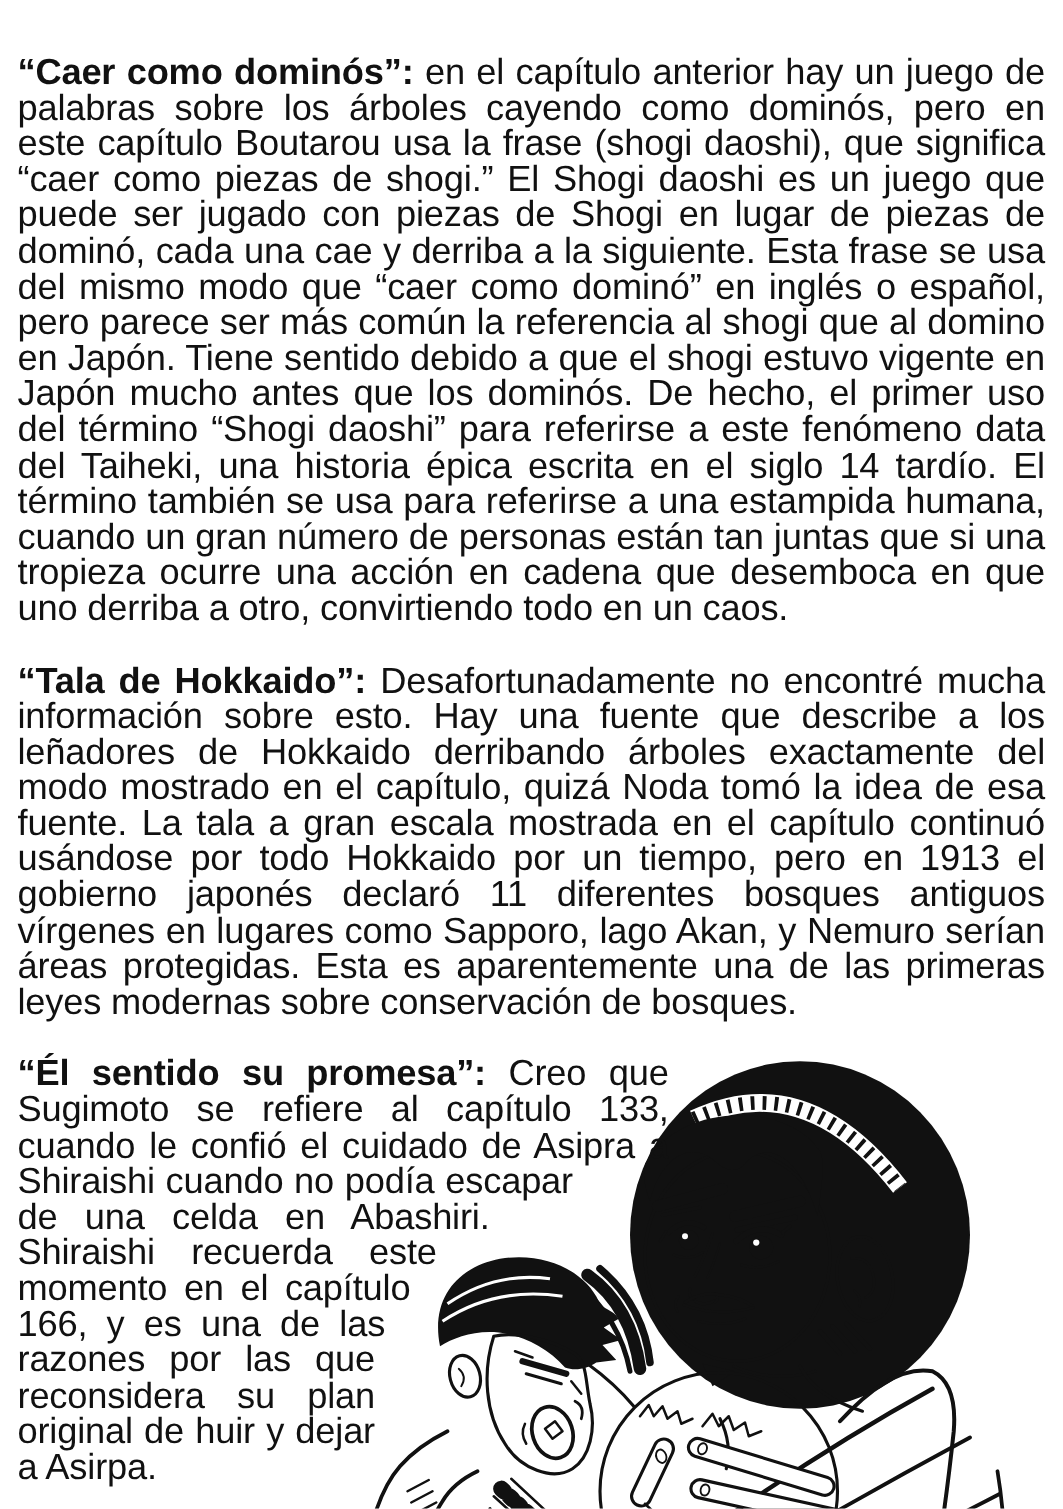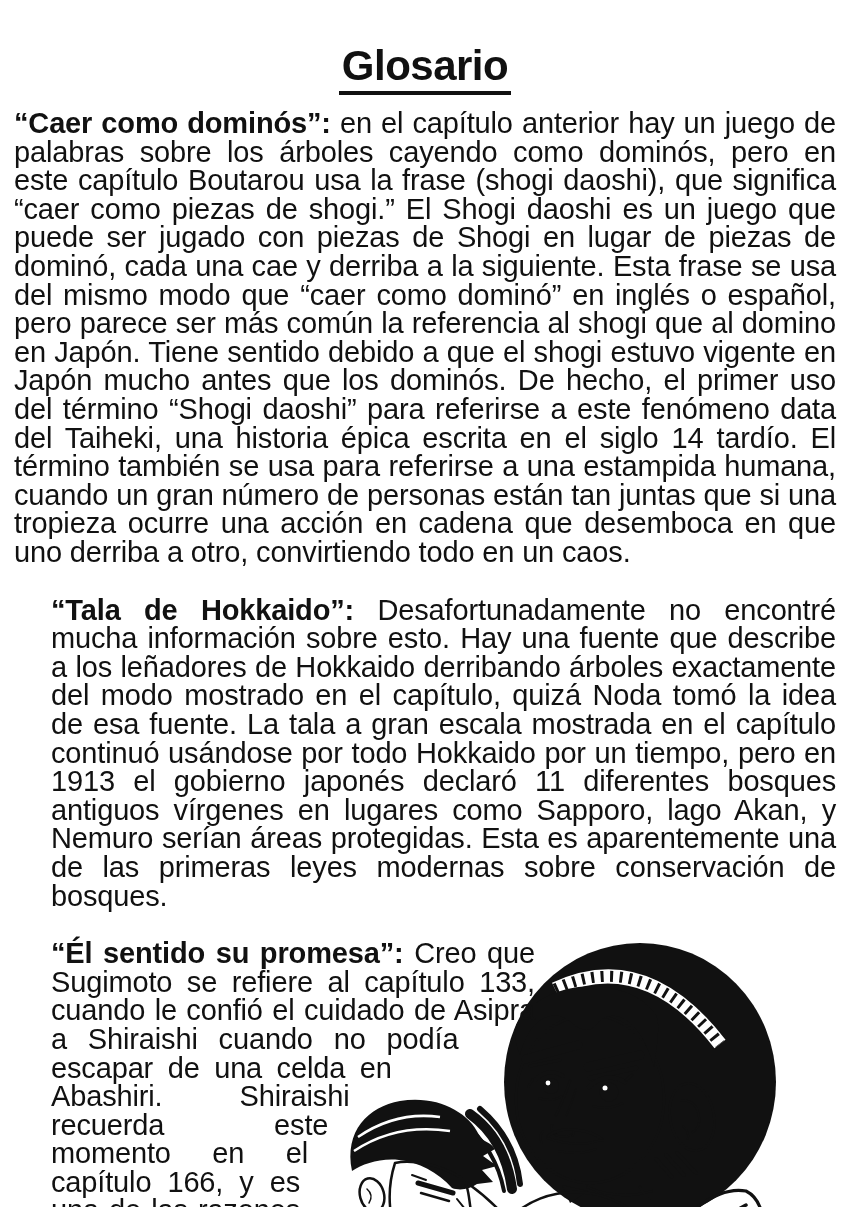--- a/index.html
+++ b/index.html
@@ -26,37 +26,36 @@
     display:inline-block;
     border-bottom:4px solid #111111;
     padding:0 3px 3px 3px;
   }
   .entry{
     font-size:29px;
     line-height:28.6px;
     text-align:justify;
     letter-spacing:-0.15px;
   }
-  .entry + .entry{margin-top:29px;margin-left:37px;}
+  .entry + .entry{margin-top:29px;}
   .entry .term{font-weight:700;}
   .illustration{
     float:right;
     width:536px;height:450px;
     shape-outside:polygon(245px 0px,536px 0px,536px 450px,0px 450px,0px 252px,30px 220px,46px 186px,96px 152px,166px 122px,245px 96px);
     shape-margin:10px;
   }
   .illustration svg{overflow:visible;display:block;}
   .ink{stroke:#111111;fill:none;stroke-linecap:round;stroke-linejoin:round;}
 </style>
 </head>
 <body>
 
 <div class="page">
 
-  <h1 class="page-title"><span class="underlined">Glosario</span></h1>
 
   <div class="entry">
     <b class="term">“Caer como dominós”:</b>
     <span>en el capítulo anterior hay un juego de palabras sobre los árboles cayendo como dominós, pero en este capítulo Boutarou usa la frase (shogi daoshi), que significa “caer como piezas de shogi.” El Shogi daoshi es un juego que puede ser jugado con piezas de Shogi en lugar de piezas de dominó, cada una cae y derriba a la siguiente. Esta frase se usa del mismo modo que “caer como dominó” en inglés o español, pero parece ser más común la referencia al shogi que al domino en Japón. Tiene sentido debido a que el shogi estuvo vigente en Japón mucho antes que los dominós. De hecho, el primer uso del término “Shogi daoshi” para referirse a este fenómeno data del Taiheki, una historia épica escrita en el siglo 14 tardío. El término también se usa para referirse a una estampida humana, cuando un gran número de personas están tan juntas que si una tropieza ocurre una acción en cadena que desemboca en que uno derriba a otro, convirtiendo todo en un caos.</span>
   </div>
 
   <div class="entry">
     <b class="term">“Tala de Hokkaido”:</b>
     <span>Desafortunadamente no encontré mucha información sobre esto. Hay una fuente que describe a los leñadores de Hokkaido derribando árboles exactamente del modo mostrado en el capítulo, quizá Noda tomó la idea de esa fuente. La tala a gran escala mostrada en el capítulo continuó usándose por todo Hokkaido por un tiempo, pero en 1913 el gobierno japonés declaró 11 diferentes bosques antiguos vírgenes en lugares como Sapporo, lago Akan, y Nemuro serían áreas protegidas. Esta es aparentemente una de las primeras leyes modernas sobre conservación de bosques.</span>
   </div>

